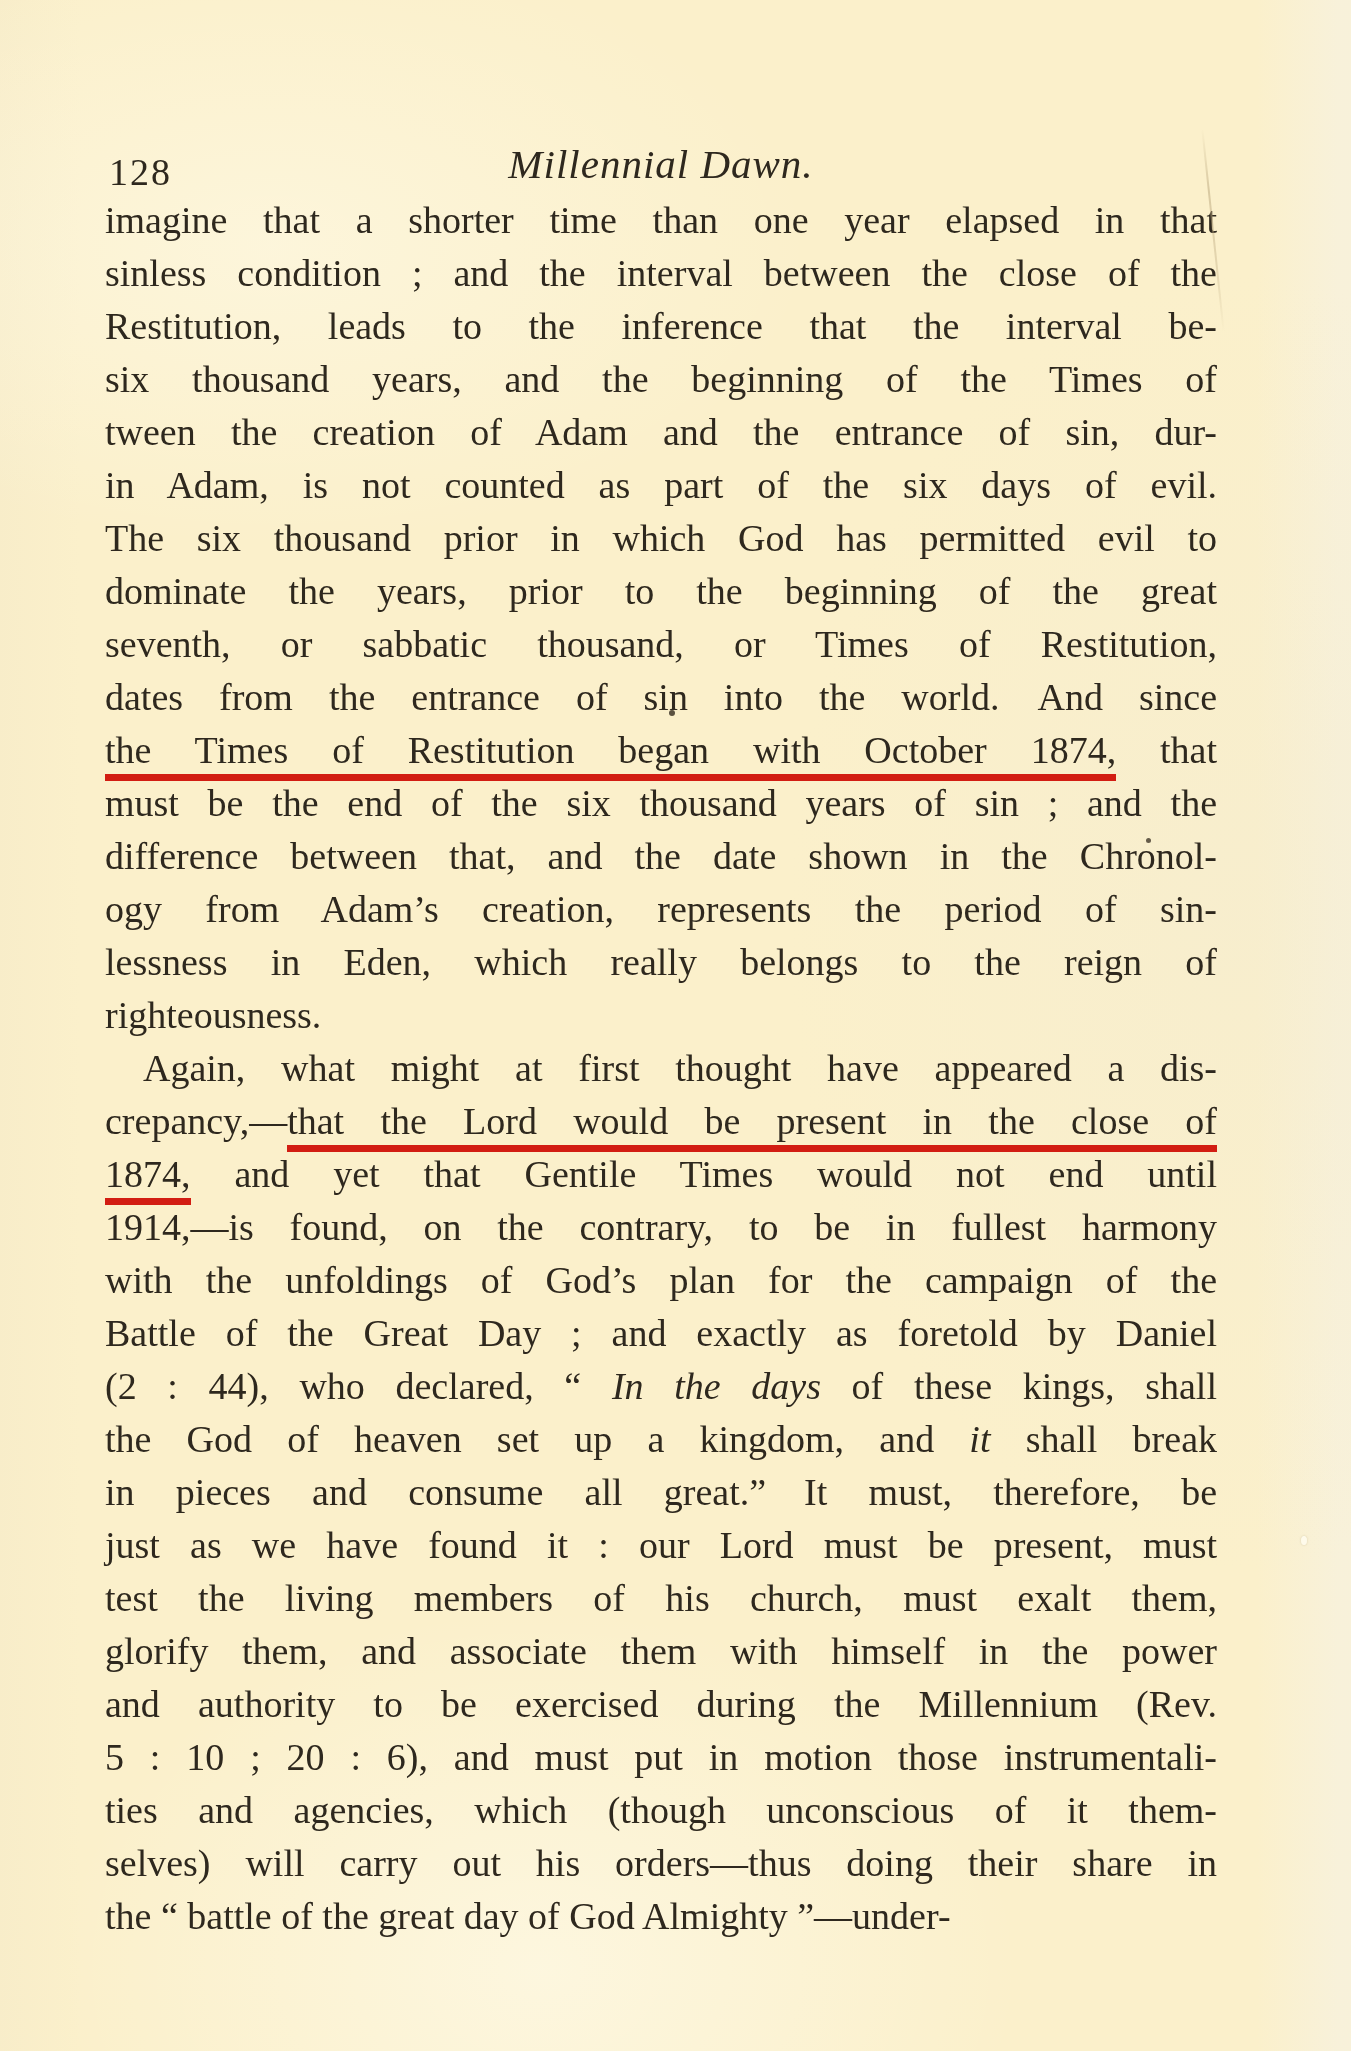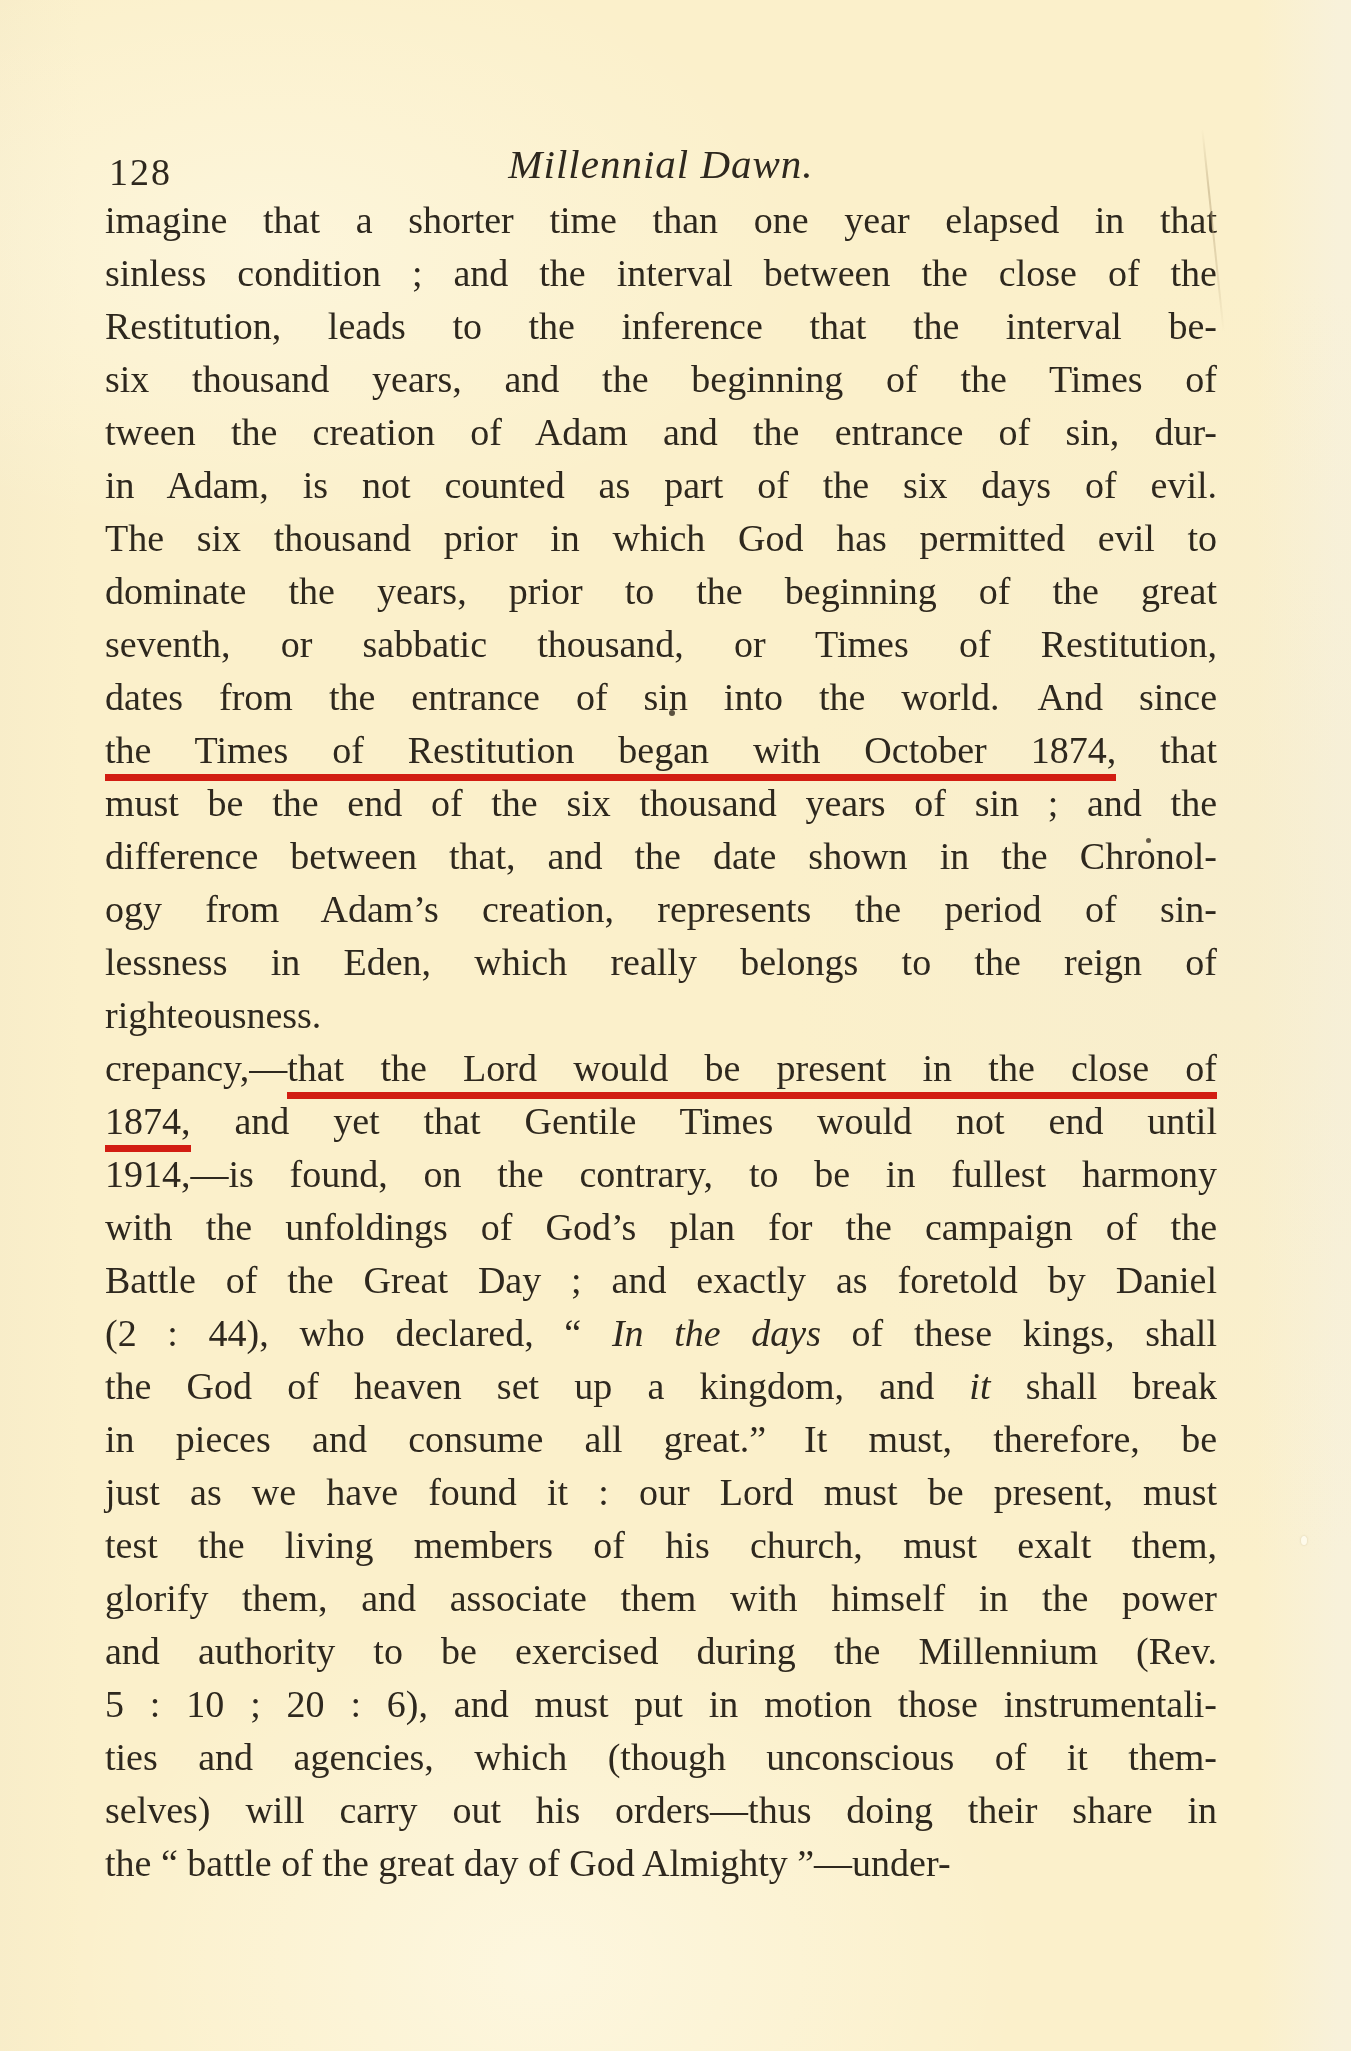--- a/index.html
+++ b/index.html
@@ -77,20 +77,21 @@
       <div class="line"><span>The six thousand prior in which God has permitted evil to</span></div>
       <div class="line"><span>dominate the years, prior to the beginning of the great</span></div>
       <div class="line"><span>seventh, or sabbatic thousand, or Times of Restitution,</span></div>
       <div class="line"><span>dates from the entrance of sin into the world. And since</span></div>
       <div class="line"><span class="u-red">the Times of Restitution began with October 1874,</span><span> that</span></div>
       <div class="line"><span>must be the end of the six thousand years of sin ; and the</span></div>
       <div class="line"><span>difference between that, and the date shown in the Chronol-</span></div>
       <div class="line"><span>ogy from Adam’s creation, represents the period of sin-</span></div>
       <div class="line"><span>lessness in Eden, which really belongs to the reign of</span></div>
       <div class="line last"><span>righteousness.</span></div>
+      <div class="line indent"><span>Again, what might at first thought have appeared a dis-</span></div>
       <div class="line"><span>crepancy,—</span><span class="u-red">that the Lord would be present in the close of</span></div>
       <div class="line"><span class="u-red">1874,</span><span> and yet that Gentile Times would not end until</span></div>
       <div class="line"><span>1914,—is found, on the contrary, to be in fullest harmony</span></div>
       <div class="line"><span>with the unfoldings of God’s plan for the campaign of the</span></div>
       <div class="line"><span>Battle of the Great Day ; and exactly as foretold by Daniel</span></div>
       <div class="line"><span>(2 : 44), who declared, “ </span><span class="it">In the days</span><span> of these kings, shall</span></div>
       <div class="line"><span>the God of heaven set up a kingdom, and </span><span class="it">it</span><span> shall break</span></div>
       <div class="line"><span>in pieces and consume all great.” It must, therefore, be</span></div>
       <div class="line"><span>just as we have found it : our Lord must be present, must</span></div>
       <div class="line"><span>test the living members of his church, must exalt them,</span></div>

